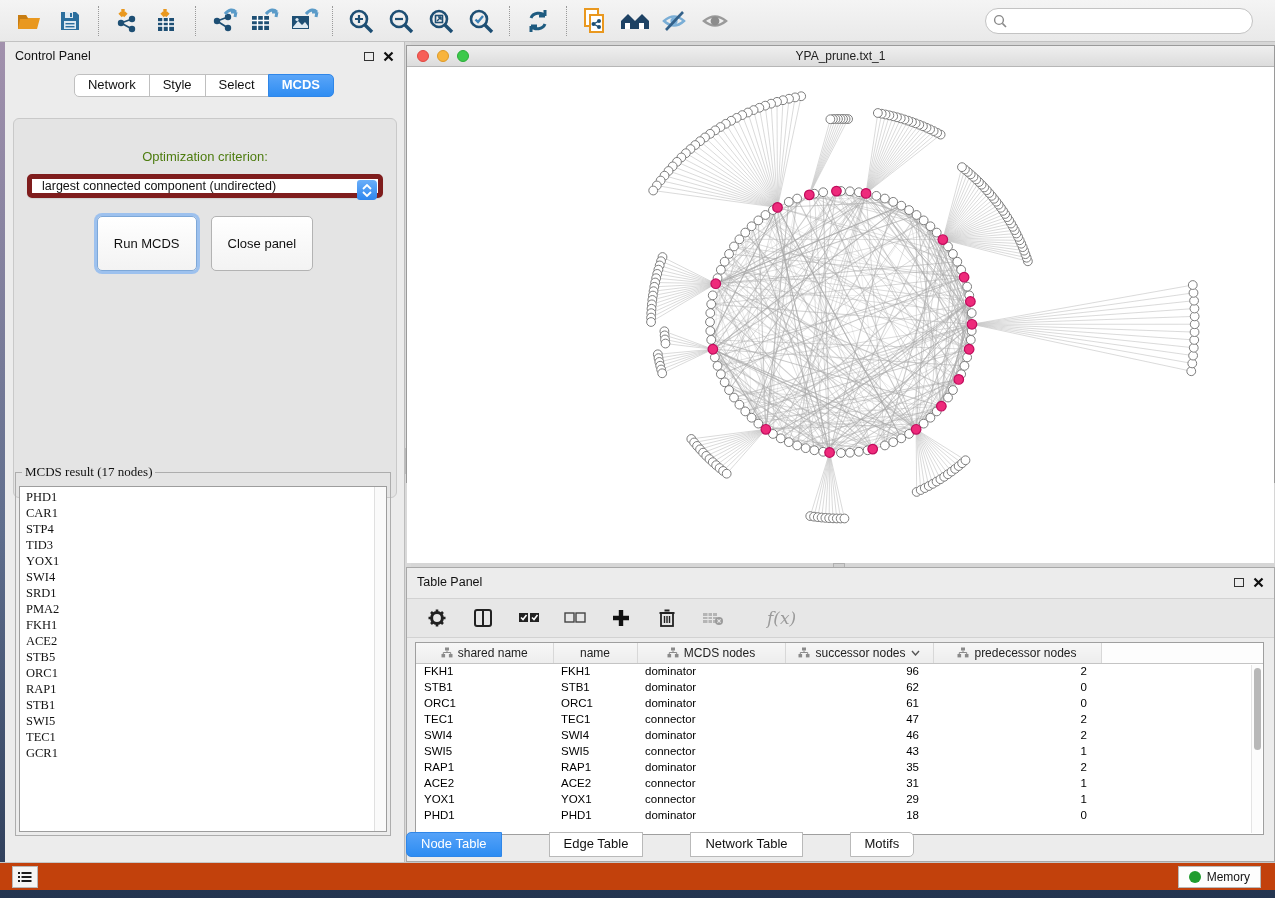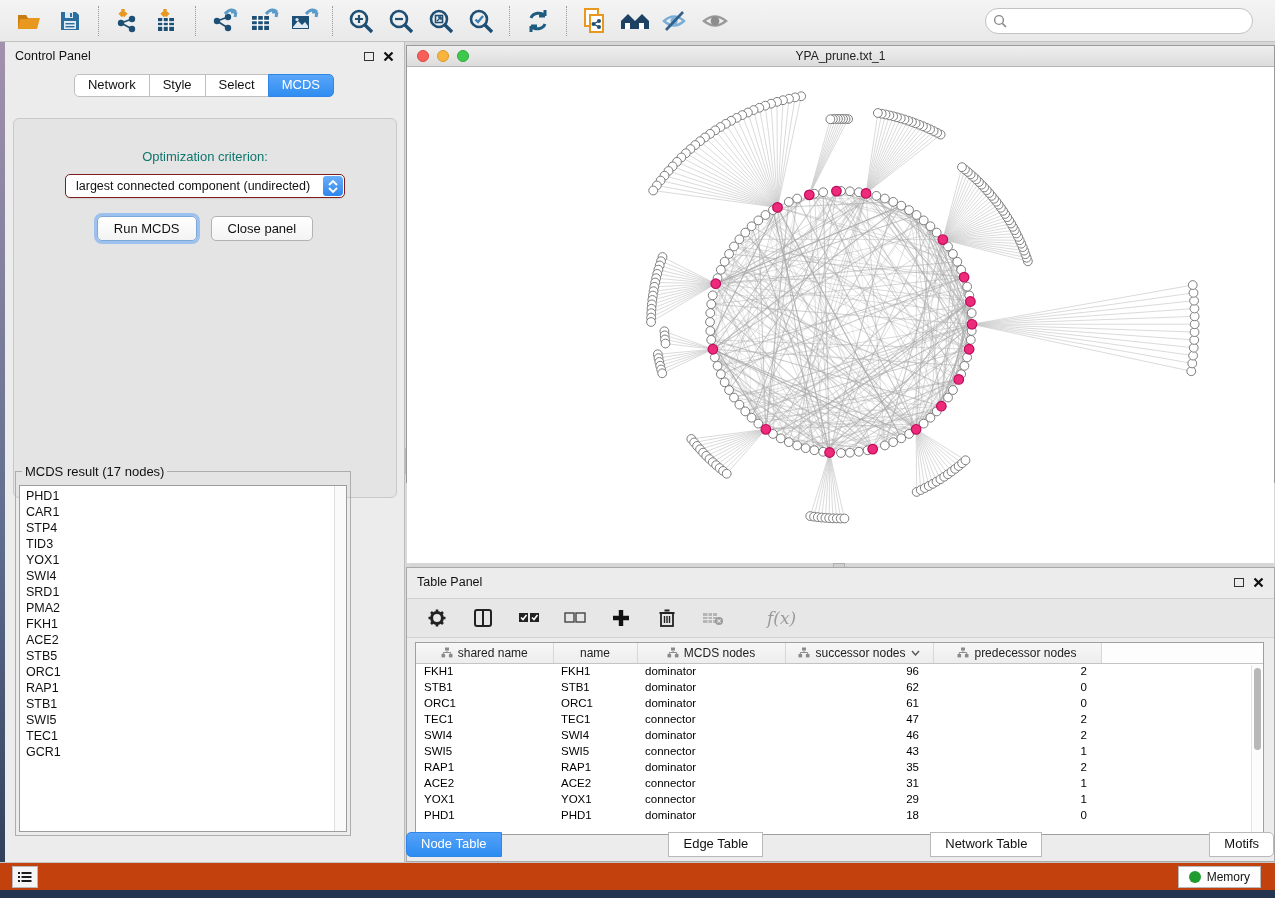--- a/index.html
+++ b/index.html
@@ -37,48 +37,48 @@
   .panel-header-icons { margin-left:auto; display:flex; align-items:center; gap:9px; }
   .float-icon { width:10px; height:9px; border:1.6px solid #333; background:transparent; }
   
   #cp-tabs { display:flex; justify-content:center; margin-top:4px; }
   .cp-tab {
     font-size:13px; color:#111; background:#fff; border:1px solid #bfbfbf;
     padding:2px 13px 3px 13px; margin-left:-1px; line-height:16px;
   }
   .cp-tab:first-child { border-radius:5px 0 0 5px; }
   .cp-tab:last-child { border-radius:0 5px 5px 0; }
-  .cp-tab.active { background:linear-gradient(180deg,#5aa5f8,#2f8df2); color:#fff; border-color:#2f86e8; }
+  .cp-tab.active { background:linear-gradient(180deg,#5aa5f8,#2f8df2); color:#fff; border-color:#2f86e8;font-weight:bold; }
   
   #mcds-box {
     position:absolute; left:8px; top:76px; width:384px; height:380px;
     background:#e4e4e4; border:1px solid #c9c9c9; border-radius:6px;
   }
-  #opt-label { text-align:center; margin-top:30px; font-size:13px; color:#0f766e; }
+  #opt-label { text-align:center; margin-top:30px; font-size:13px; color:#4d7c0f; }
   #opt-select {
-    margin:10px auto 0 auto; width:280px; height:24px; background:#fff;
-    border:1px solid #7f1d1d; border-radius:5px; display:flex; align-items:center;
+    margin:10px auto 0 auto; width:356px; height:24px; background:#fff;
+    border:5px solid #7f1d1d; border-radius:5px; display:flex; align-items:center;
     position:relative; box-shadow:0 1px 1px rgba(0,0,0,.08);
   }
   #opt-select-value { font-size:12.5px; color:#111; padding-left:10px; white-space:nowrap; }
   #opt-stepper {
     position:absolute; right:1px; top:1px; width:20px; height:20px; border-radius:3px 4px 4px 3px;
     background:linear-gradient(180deg,#6aaef9,#2e86ef);
     display:flex; flex-direction:column; align-items:center; justify-content:center; gap:1px;
   }
   #mcds-buttons { display:flex; justify-content:center; gap:14px; margin-top:18px; }
   .mac-btn {
     font-size:13px; color:#111; background:linear-gradient(180deg,#ffffff,#f3f3f3);
-    border:1px solid #b3b3b3; border-radius:5px; padding:3px 16px; line-height:17px;
+    border:1px solid #b3b3b3; border-radius:5px; padding:18px 16px; line-height:17px;
   }
   .mac-btn.focused { box-shadow:0 0 0 3px rgba(110,170,245,.6); border-color:#7ea8d8; }
   
   #result-fieldset {
-    position:absolute; left:10px; top:422px; width:336px; height:372px;
-    border:1px solid #adadad; padding:2px;
+    position:absolute; left:10px; top:422px; width:376px; height:372px;
+    border:1px solid #adadad; padding:2px;font-family:Liberation Serif, serif;
   }
   #result-fieldset legend { font-size:13px; color:#111; padding:0 3px; margin-left:4px; }
   #result-list {
     position:absolute; left:3px; top:6px; right:3px; bottom:3px;
     background:#fff; border:1px solid #9d9d9d; overflow:hidden;
     font-size:12.5px; color:#111; padding:2px 0 0 6px; line-height:16px;
   }
   #result-scrollbar {
     position:absolute; right:0; top:0; bottom:0; width:12px;
     background:#fafafa; border-left:1px solid #e0e0e0;
@@ -146,21 +146,21 @@
   td.r { text-align:right; padding-right:14px;margin-top:37px; }
   #table-vscroll {
     position:absolute; right:1px; top:22px; bottom:1px; width:11px;
     background:#fcfcfc; border-left:1px solid #e4e4e4;
   }
   #table-vscroll-thumb {
     position:absolute; left:1.5px; top:3px; width:7px; height:82px;
     background:#b8b8b8; border-radius:4px;
   }
   
-  #tp-tabs { position:absolute; left:0; right:0; bottom:4px; display:flex; justify-content:space-between; }
+  #tp-tabs { position:absolute; left:0; right:0; bottom:4px; display:flex; justify-content:flex-start;gap:48px; }
   .tp-tab {
     font-size:13px; color:#111; background:#fff; border:1px solid #b9b9b9;
     padding:3px 14px 4px 14px; margin-left:-1px; line-height:16px;
   }
   .tp-tab:first-child { border-radius:5px 0 0 5px; }
   .tp-tab:last-child { border-radius:0 5px 5px 0; }
   .tp-tab.active { background:linear-gradient(180deg,#55a2f8,#2d8cf2); color:#fff; border-color:#2f86e8; }
   
   #status-bar {
     position:absolute; left:0; top:862px; width:1275px; height:28px;

